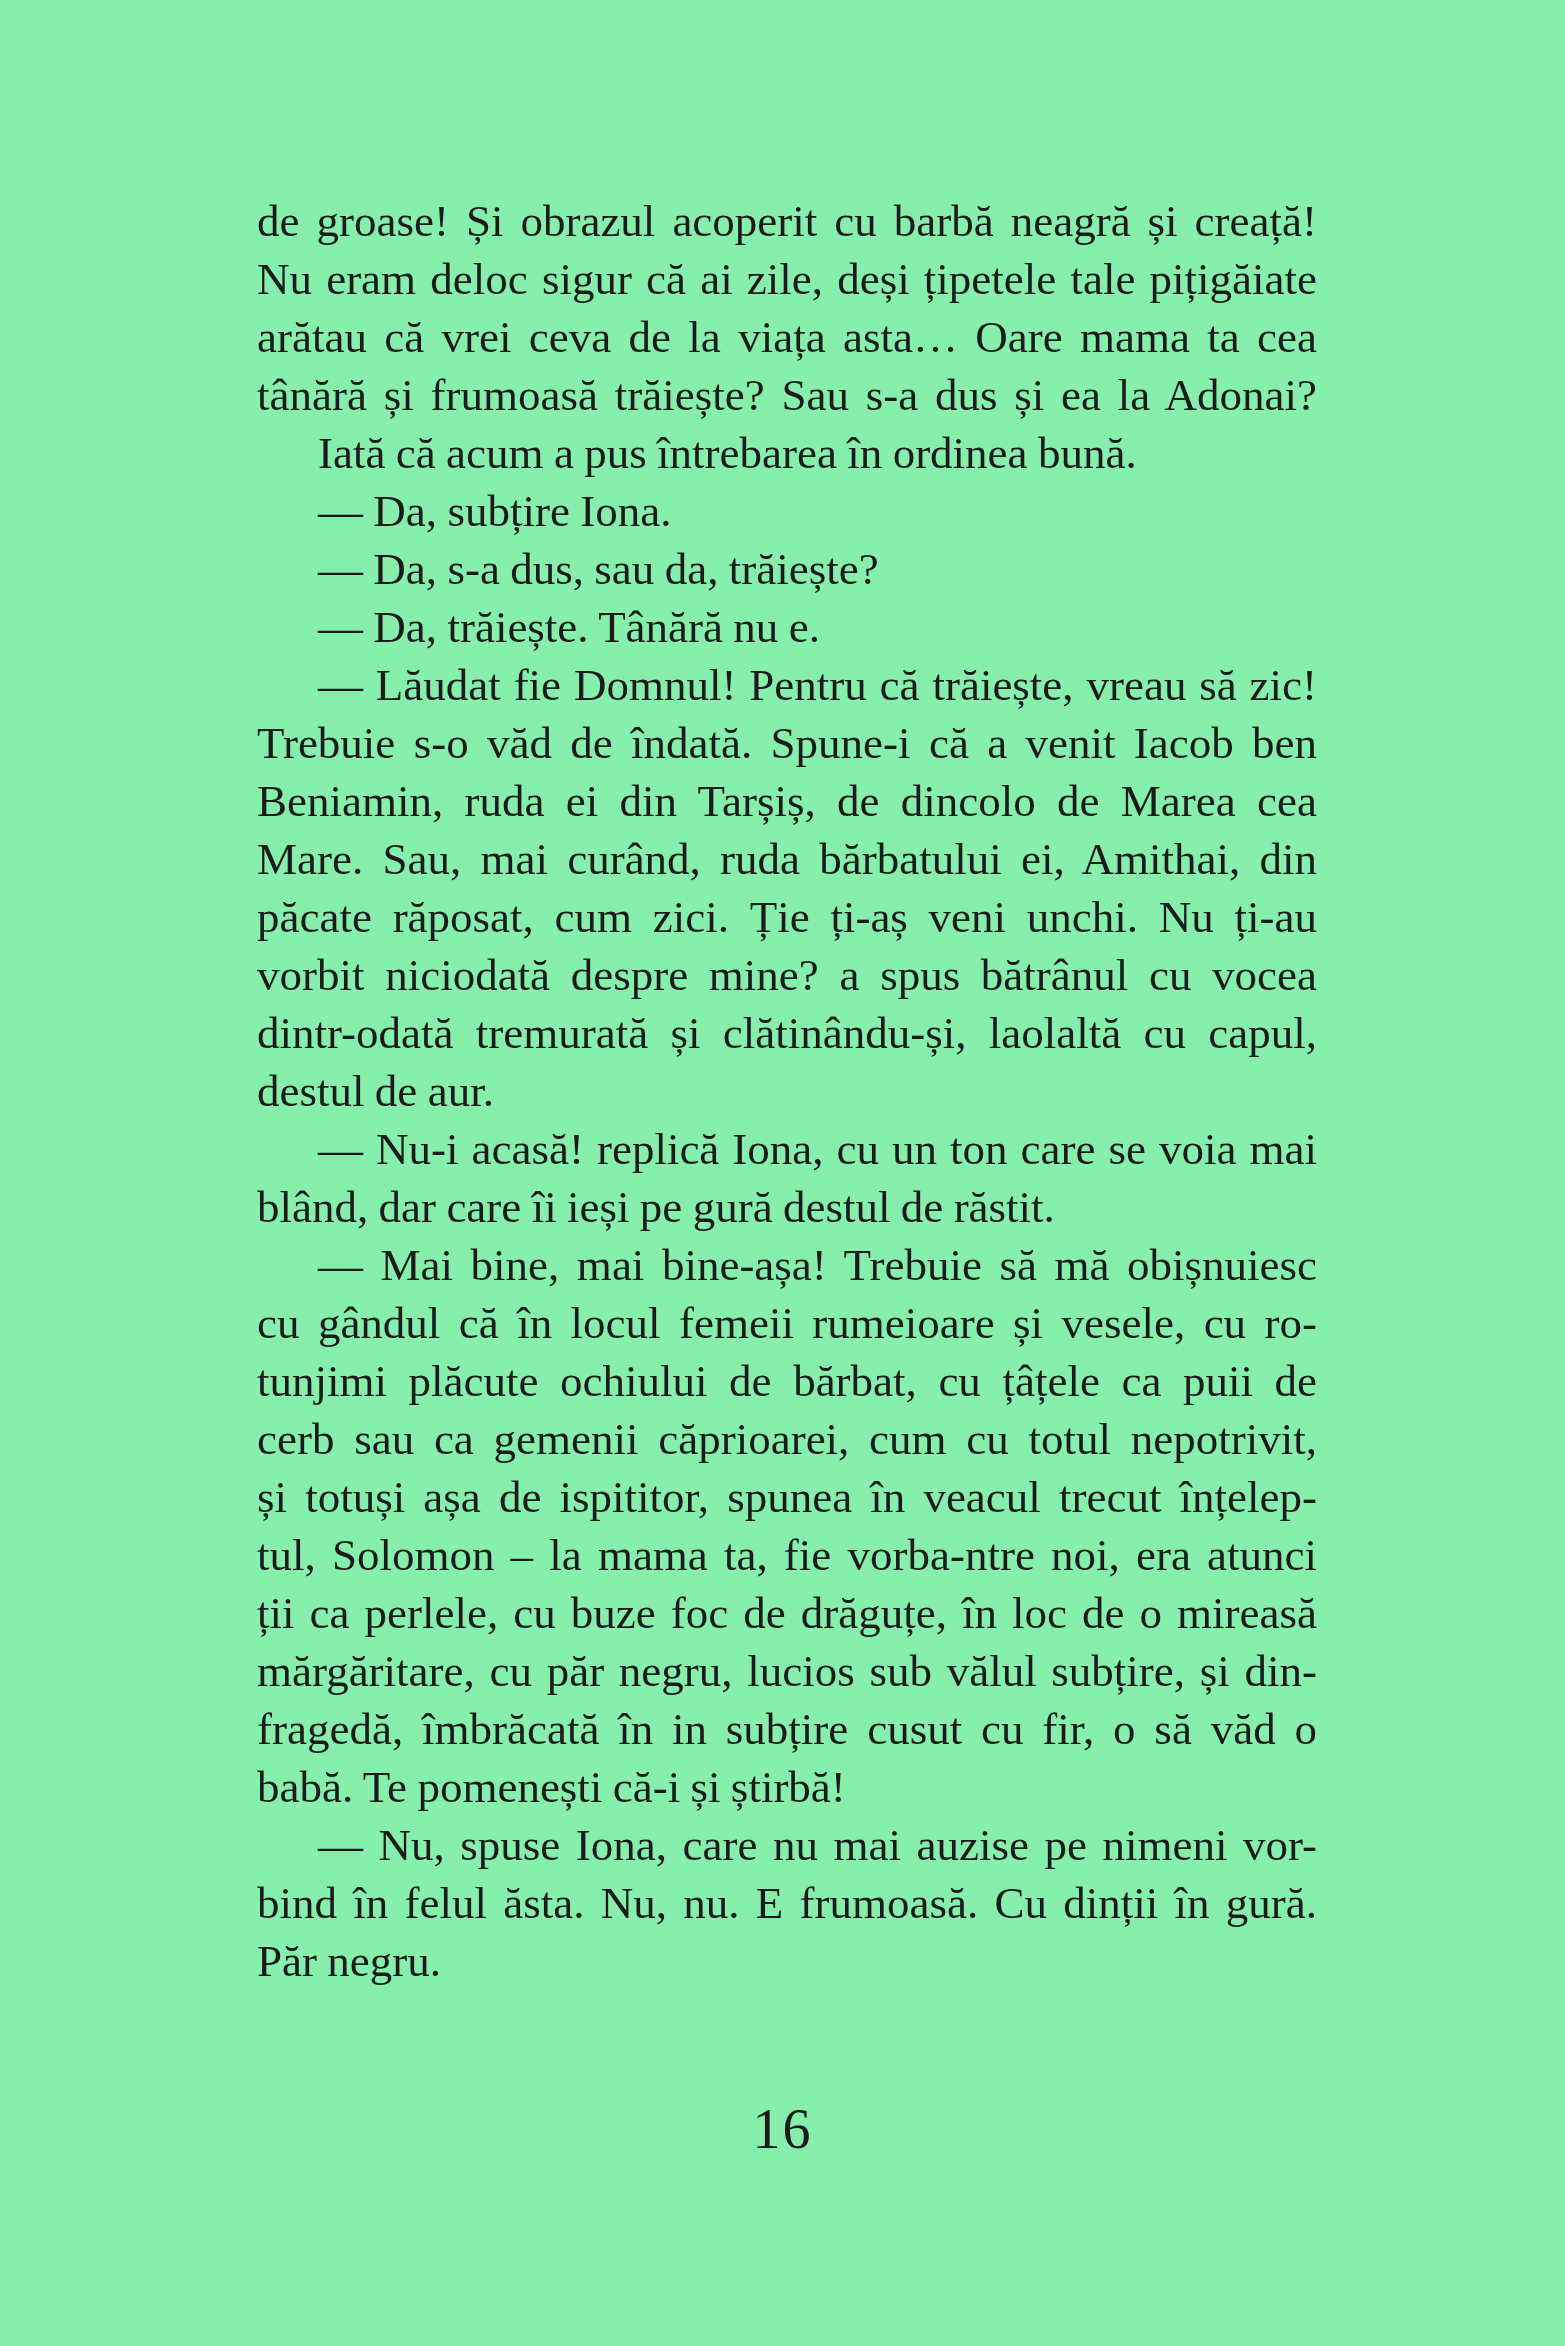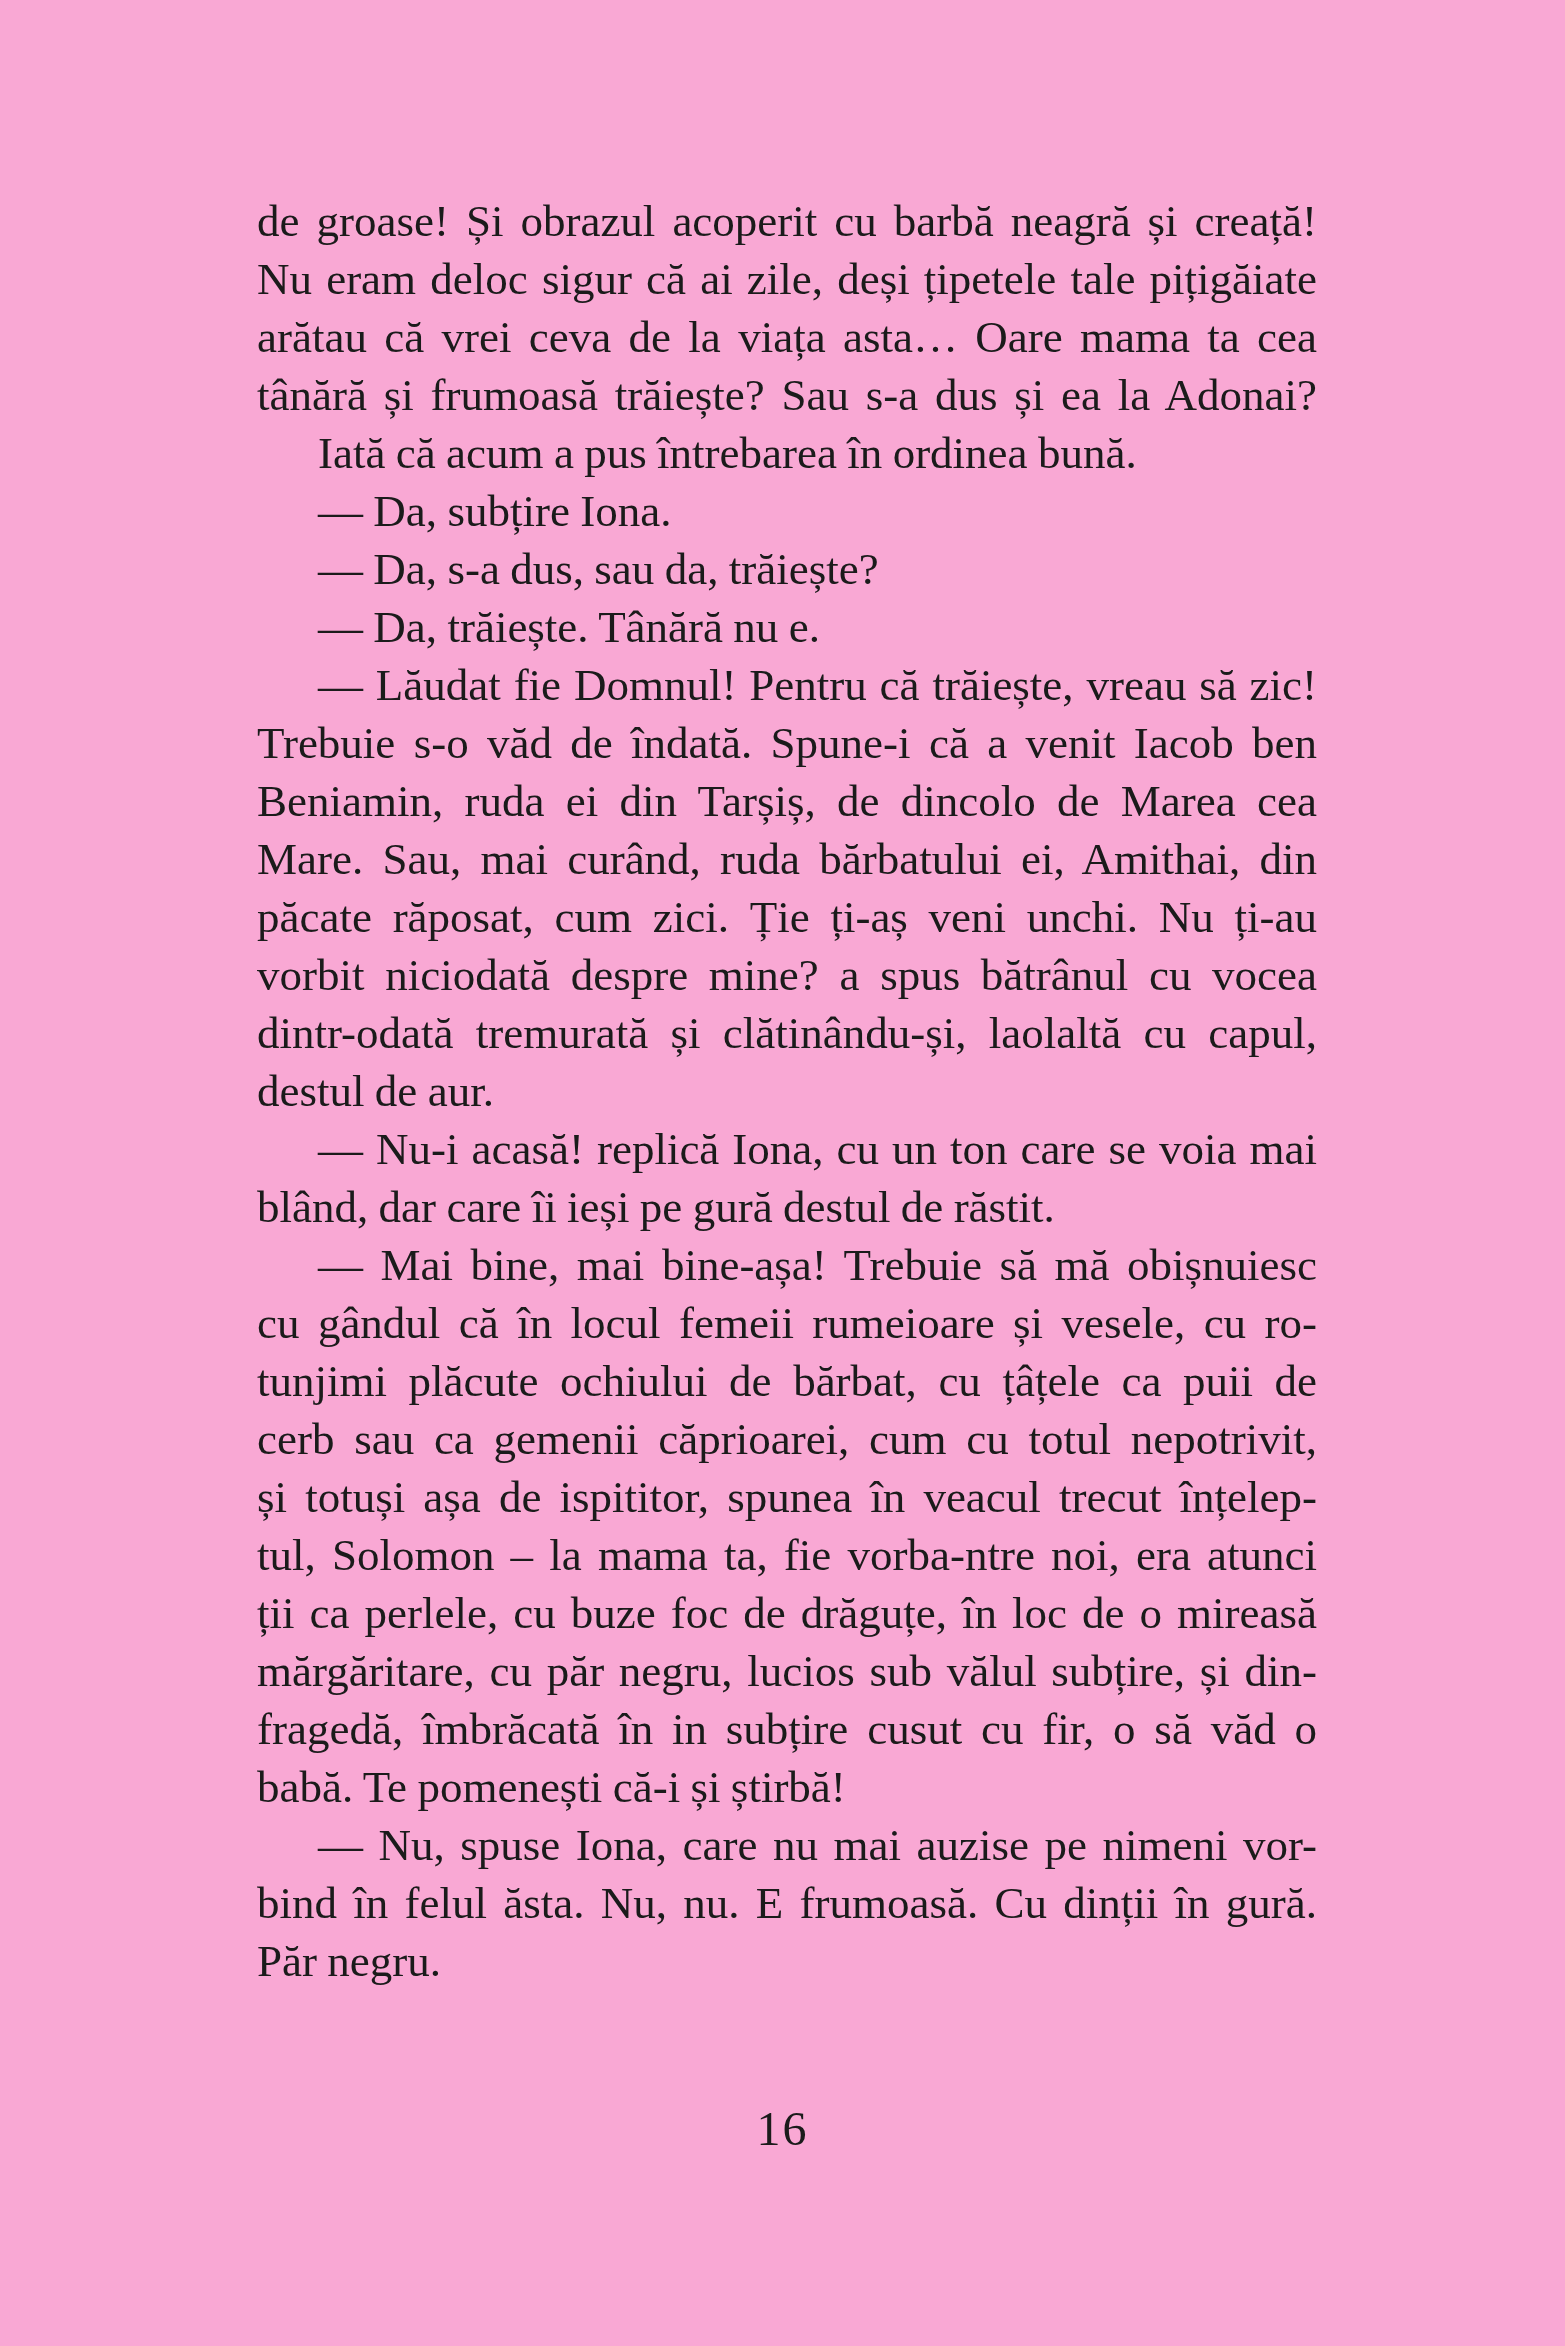--- a/index.html
+++ b/index.html
@@ -11,21 +11,21 @@
     height: 2347px;
     position: relative;
     background: #ffffff;
     color: #1b1b1b;
     font-family: "Liberation Serif", "DejaVu Serif", serif;
     overflow: hidden;
   }
   .page {
     position: absolute;
     inset: 0;
-    background: #f9a8d4;
+    background: #86efac;
   }
   .text-block {
     position: absolute;
     left: 257px;
     top: 192px;
     width: 1060px;
     font-size: 45px;
     line-height: 58px;
     word-spacing: -0.02em;
   }
@@ -39,21 +39,21 @@
   }
   .line.indent {
     text-indent: 61px;
   }
   .page-number {
     position: absolute;
     top: 2107px;
     left: 0;
     width: 100%;
     text-align: center;
-    font-size: 48px;
+    font-size: 56px;
     line-height: 44px;
     letter-spacing: 1.9px;
   }
 </style>
 </head>
 <body>
 
 <div class="page">
   <div class="text-block">
       <div class="line">de groase! Și obrazul acoperit cu barbă neagră și creață!</div>

